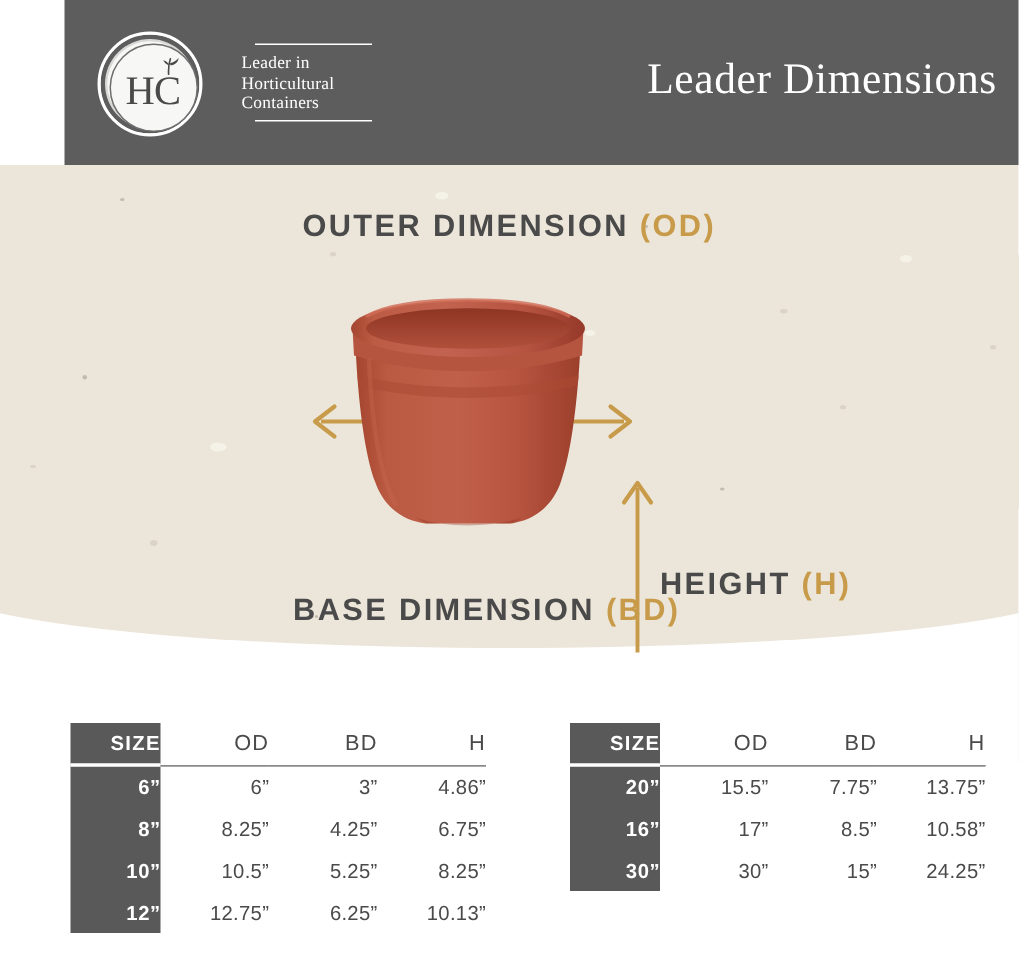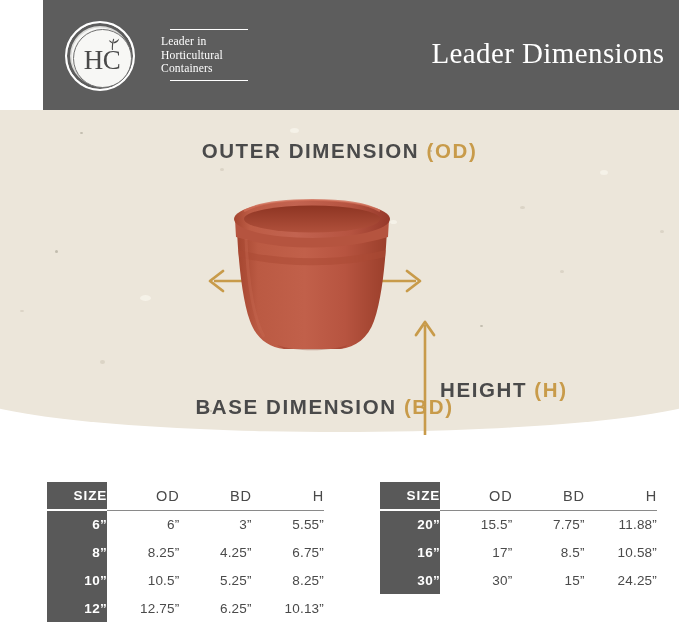--- a/index.html
+++ b/index.html
@@ -329,21 +329,21 @@
           <th class="col-head">OD</th>
           <th class="col-head">BD</th>
           <th class="col-head">H</th>
         </tr>
       </thead>
       <tbody>
         <tr>
           <td class="size-cell">6”</td>
           <td class="val-cell">6”</td>
           <td class="val-cell">3”</td>
-          <td class="val-cell">5.55”</td>
+          <td class="val-cell">4.86”</td>
         </tr>
         <tr>
           <td class="size-cell">8”</td>
           <td class="val-cell">8.25”</td>
           <td class="val-cell">4.25”</td>
           <td class="val-cell">6.75”</td>
         </tr>
         <tr>
           <td class="size-cell">10”</td>
           <td class="val-cell">10.5”</td>
@@ -368,21 +368,21 @@
           <th class="col-head">OD</th>
           <th class="col-head">BD</th>
           <th class="col-head">H</th>
         </tr>
       </thead>
       <tbody>
         <tr>
           <td class="size-cell">20”</td>
           <td class="val-cell">15.5”</td>
           <td class="val-cell">7.75”</td>
-          <td class="val-cell">11.88”</td>
+          <td class="val-cell">13.75”</td>
         </tr>
         <tr>
           <td class="size-cell">16”</td>
           <td class="val-cell">17”</td>
           <td class="val-cell">8.5”</td>
           <td class="val-cell">10.58”</td>
         </tr>
         <tr>
           <td class="size-cell">30”</td>
           <td class="val-cell">30”</td>

